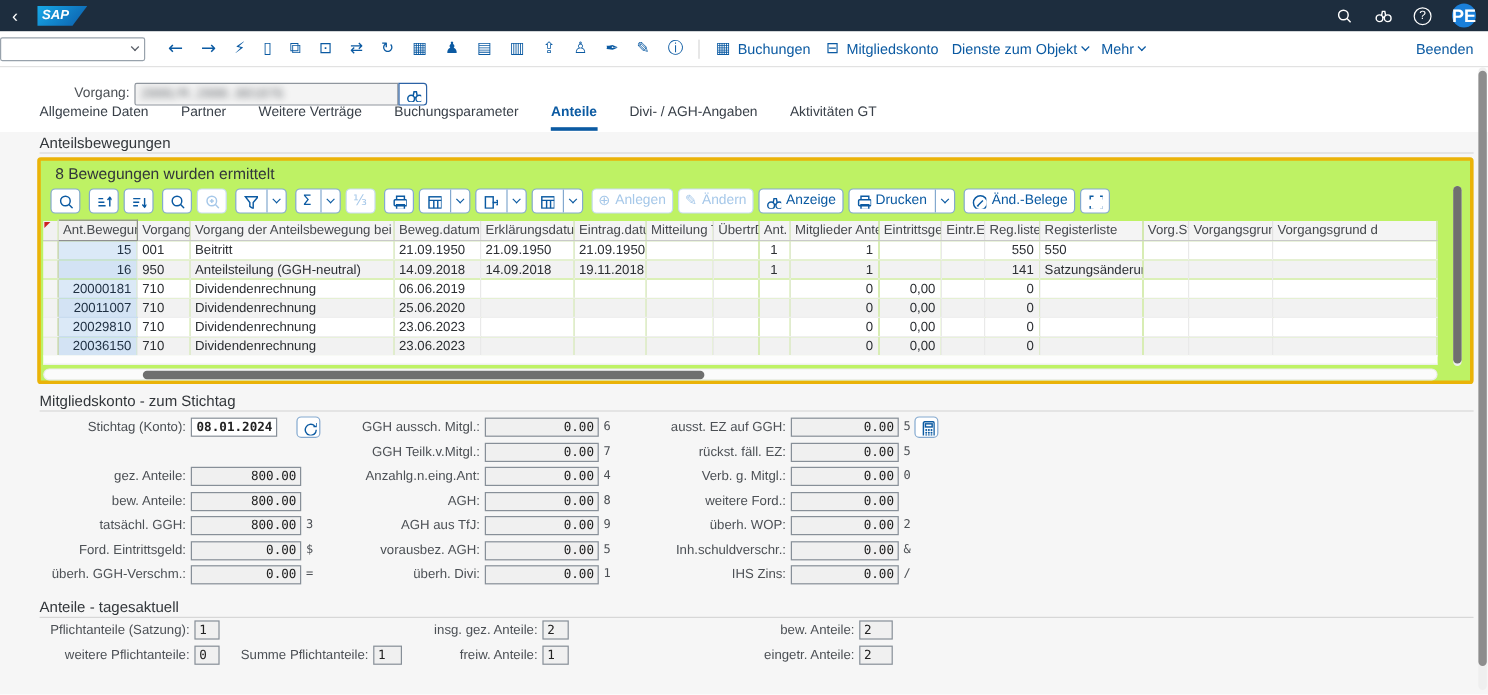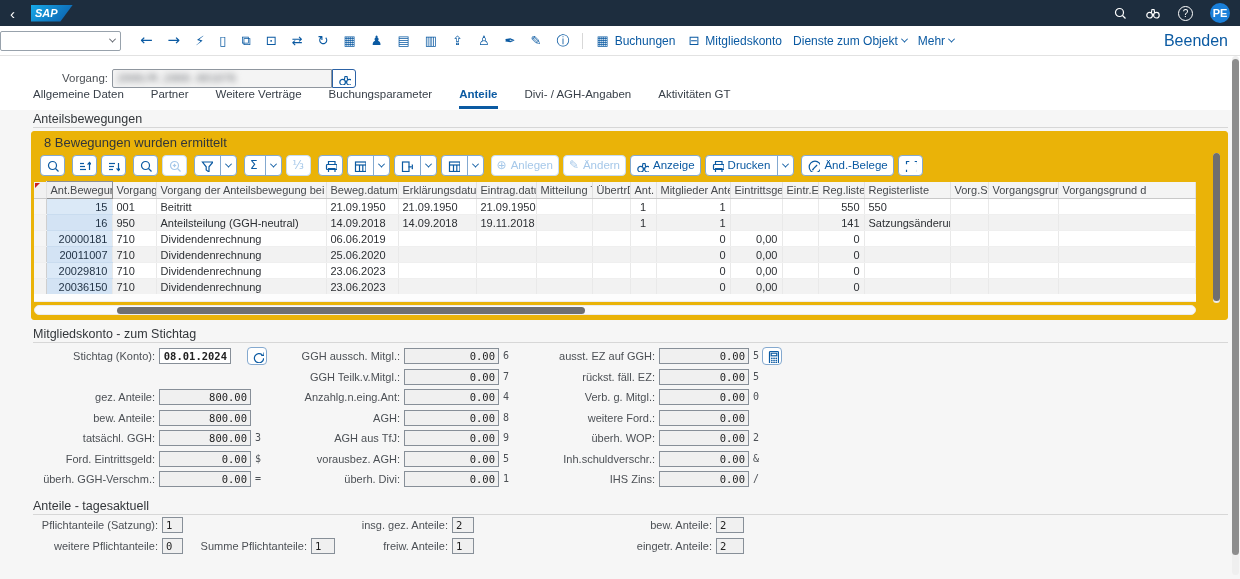--- a/index.html
+++ b/index.html
@@ -8,49 +8,49 @@
 
   
   .shellbar { position:absolute; top:0; left:0; right:0; height:26px; background:#1d2d3e; display:flex; align-items:center; padding:0 10px; z-index:30; }
   .back-chev { color:#fff; font-size:15px; line-height:1; margin-right:16px; cursor:pointer; }
   .saplogo { width:42px; height:17px; background:linear-gradient(135deg,#17a9e8 0%,#0d66b2 85%); clip-path:polygon(0 0,100% 0,70% 100%,0 100%); color:#fff; font-weight:bold; font-style:italic; font-size:11px; display:flex; align-items:center; padding-left:4px; margin-right:14px; }
   .shelltitle { color:#fff; font-size:12px; font-weight:bold; display:flex; align-items:center; gap:6px; cursor:pointer; }
   .caret-down { width:0; height:0; border-left:4px solid transparent; border-right:4px solid transparent; border-top:5px solid #fff; display:inline-block; }
   .shell-right { margin-left:auto; display:flex; align-items:center; gap:17px; }
   .shell-ic { color:#fff; width:16px; height:16px; display:inline-flex; align-items:center; justify-content:center; cursor:pointer; }
   .help-circ { width:15px; height:15px; border:1.3px solid #fff; border-radius:50%; color:#fff; font-size:10px; display:flex; align-items:center; justify-content:center; cursor:pointer; }
-  .avatar { width:20px; height:20px; border-radius:50%; background:#1a7fd9; color:#fff; font-size:11px; font-weight:bold; display:flex; align-items:center; justify-content:center; cursor:pointer; }
+  .avatar { width:20px; height:20px; border-radius:50%; background:#1a7fd9; color:#fff; font-size:15px; font-weight:bold; display:flex; align-items:center; justify-content:center; cursor:pointer; }
 
   
   .menubar { position:absolute; top:26px; left:0; right:0; height:30px; background:#fff; border-bottom:1px solid #e2e2e2; display:flex; align-items:center; gap:11px; padding:0 12px 0 0; z-index:29; }
   .cmdfield { width:121px; height:20px; border:1px solid #98a2ac; border-radius:2px; background:#fff; display:flex; align-items:center; justify-content:flex-end; padding-right:5px; margin-right:6px; cursor:text; }
   .mi { background:none; border:none; color:#0b5aa2; font-size:13px; line-height:1; cursor:pointer; padding:2px; font-family:"DejaVu Sans", sans-serif; }
   .mi.arr { font-size:15px; }
   .chv { width:5px; height:5px; border-right:1.4px solid currentColor; border-bottom:1.4px solid currentColor; transform:rotate(45deg) translate(-1px,-1px); display:inline-block; }
   .mlink { color:#0b5aa2; font-size:12px; text-decoration:none; display:inline-flex; align-items:center; gap:4px; cursor:pointer; white-space:nowrap; }
   .mdivider { width:1px; height:16px; background:#d8d8d8; }
-  .beenden { margin-left:auto; color:#0b5aa2; font-size:16px; cursor:pointer; text-decoration:none; }
+  .beenden { margin-left:auto; color:#0b5aa2; font-size:12px; cursor:pointer; text-decoration:none; }
 
   
   .vertrag-row { position:absolute; top:68px; left:0; height:20px; display:flex; align-items:center; z-index:5; }
   .vlabel { position:absolute; left:30px; width:78px; text-align:right; font-size:11.5px; color:#4c5055; }
   .vfield { position:absolute; left:112px; width:220px; height:19px; border:1px solid #8f969e; border-radius:2px 0 0 2px; background:#f4f4f4; overflow:hidden; display:flex; align-items:center; padding:0 4px; cursor:text; }
   .blurred { filter:blur(3px); color:#6b6f74; font-size:11px; font-family:"DejaVu Sans Mono", monospace; white-space:nowrap; }
   .binocbtn { position:absolute; left:332px; width:24px; height:19px; border:1px solid #2c62a5; border-radius:0 3px 3px 0; background:#fff; color:#0b5aa2; display:flex; align-items:center; justify-content:center; cursor:pointer; }
   .tabs { position:absolute; top:88px; left:33px; height:21px; display:flex; gap:27px; z-index:5; }
   .tab { font-size:11.5px; color:#394049; text-decoration:none; padding-bottom:5px; cursor:pointer; white-space:nowrap; }
   .tab.active { color:#0b5aa2; border-bottom:3px solid #0b5aa2; font-weight:bold; }
   .lowerbg { position:absolute; top:110px; left:0; right:0; bottom:0; background:#f6f6f6; z-index:1; }
 
   
   .sec-title { position:absolute; left:33px; font-size:12.5px; color:#32363a; z-index:5; }
   .hr { position:absolute; left:33px; right:12px; border-top:1px solid #d7d7d7; z-index:5; }
 
   
-  .table-panel { position:absolute; top:131px; left:31px; width:1197px; height:189px; background:#eab308; border:1px solid #eab308; border-radius:3px; z-index:5; }
+  .table-panel { position:absolute; top:131px; left:31px; width:1197px; height:189px; background:#bef264; border:3px solid #eab308; border-radius:3px; z-index:5; }
   .tbl-title { position:absolute; top:3px; left:12px; font-size:13px; color:#32363a; }
   .tbl-toolbar { position:absolute; top:21px; left:8px; right:26px; height:24px; display:flex; align-items:center; gap:7px; }
   .grp { display:inline-flex; gap:4px; }
   .tb { height:21px; min-width:25px; border:1px solid #84a9cf; border-radius:4px; background:#fff; color:#0b5aa2; display:inline-flex; align-items:center; justify-content:center; padding:0 5px; font-size:11.5px; gap:4px; cursor:pointer; white-space:nowrap; font-family:"Liberation Sans", sans-serif; }
   .tb.dis { border-color:#c7dcf2; color:#a6c8e9; cursor:default; }
   .tb .split { border-left:1px solid #84a9cf; margin-left:3px; padding-left:5px; height:100%; display:inline-flex; align-items:center; }
   .tb .g { font-size:12px; line-height:1; font-family:"DejaVu Sans", sans-serif; }
   .ic { width:13px; height:13px; stroke:currentColor; fill:none; stroke-width:1.2; flex:0 0 auto; }
 
   table.alv { position:absolute; top:49px; left:2px; border-collapse:collapse; table-layout:fixed; width:1162px; font-size:11px; color:#2c2f33; }

